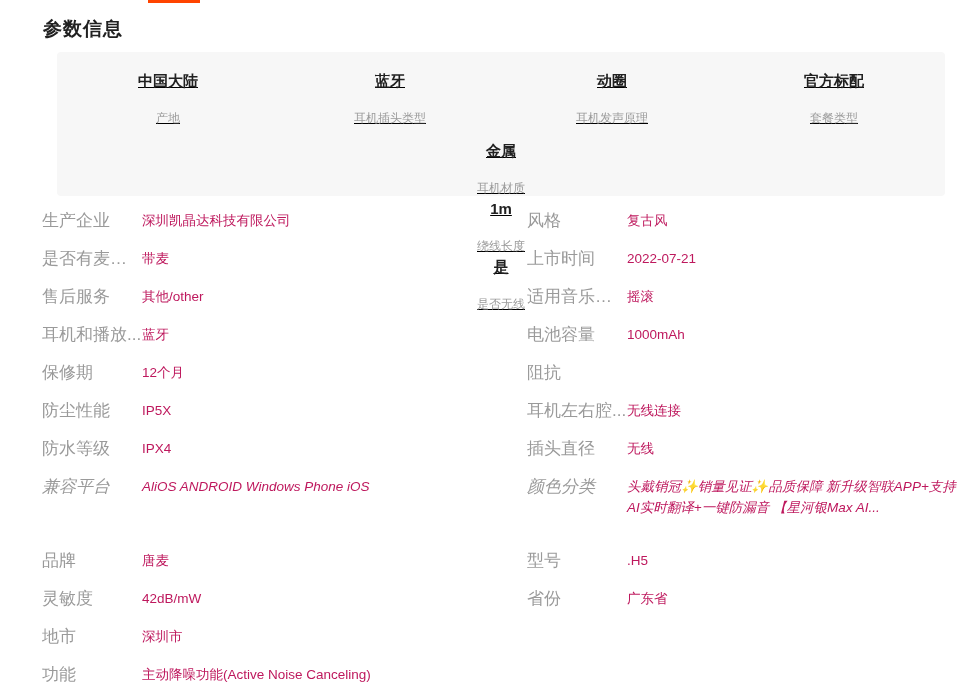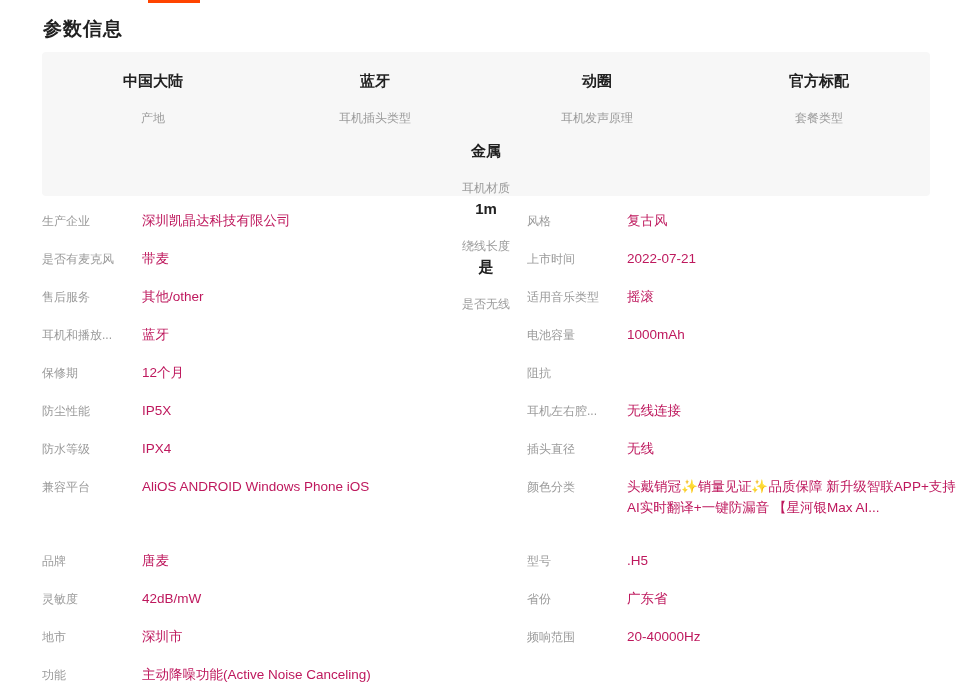--- a/index.html
+++ b/index.html
@@ -28,25 +28,26 @@
     top: 16px;
     left: 43px;
     font-size: 19px;
     font-weight: bold;
     color: #212121;
     letter-spacing: 1px;
   }
   .highlight-box {
     position: absolute;
     top: 52px;
-    left: 42px;
+    left: 57px;
     width: 888px;
     height: 144px;
     background: #f7f7f7;
     border-radius: 4px;
+    text-decoration: underline;
   }
   .hl-row {
     display: flex;
     width: 100%;
   }
   .hl-row.first { padding-top: 18px; }
   .hl-row.second { padding-top: 12px; flex-direction: column; }
   .hl-cell {
     flex: 1 1 0;
     text-align: center;
@@ -77,36 +78,36 @@
   .spec-col.left { left: 0; }
   .spec-col.right { left: 485px; }
   .spec-row {
     display: flex;
     align-items: flex-start;
     min-height: 38px;
   }
   .spec-key {
     width: 100px;
     flex: 0 0 100px;
-    font-size: 12px;
+    font-size: 17px;
     color: #9a9a9a;
     line-height: 20px;
     white-space: nowrap;
     overflow: hidden;
     text-overflow: ellipsis;
     padding-top: 1px;
   }
   .spec-val {
     flex: 1 1 auto;
     font-size: 13.5px;
     color: #be185d;
     line-height: 21px;
     word-break: break-word;
   }
-  .spec-row.tall { min-height: 56px; }
+  .spec-row.tall { min-height: 56px; font-style: italic; }
   .spacer-row { height: 18px; }
 </style>
 </head>
 <body>
 
 <div id="page">
 
   <div class="tab-underline"></div>
 
   <div class="section-title">参数信息</div>
@@ -234,20 +235,16 @@
       </div>
       <div class="spacer-row"></div>
       <div class="spec-row">
         <div class="spec-key">型号</div>
         <div class="spec-val">.H5</div>
       </div>
       <div class="spec-row">
         <div class="spec-key">省份</div>
         <div class="spec-val">广东省</div>
       </div>
-      <div class="spec-row">
-        <div class="spec-key">频响范围</div>
-        <div class="spec-val">20-40000Hz</div>
-      </div>
     </div>
 
   </div>
 </div>
 
 </body></html>

